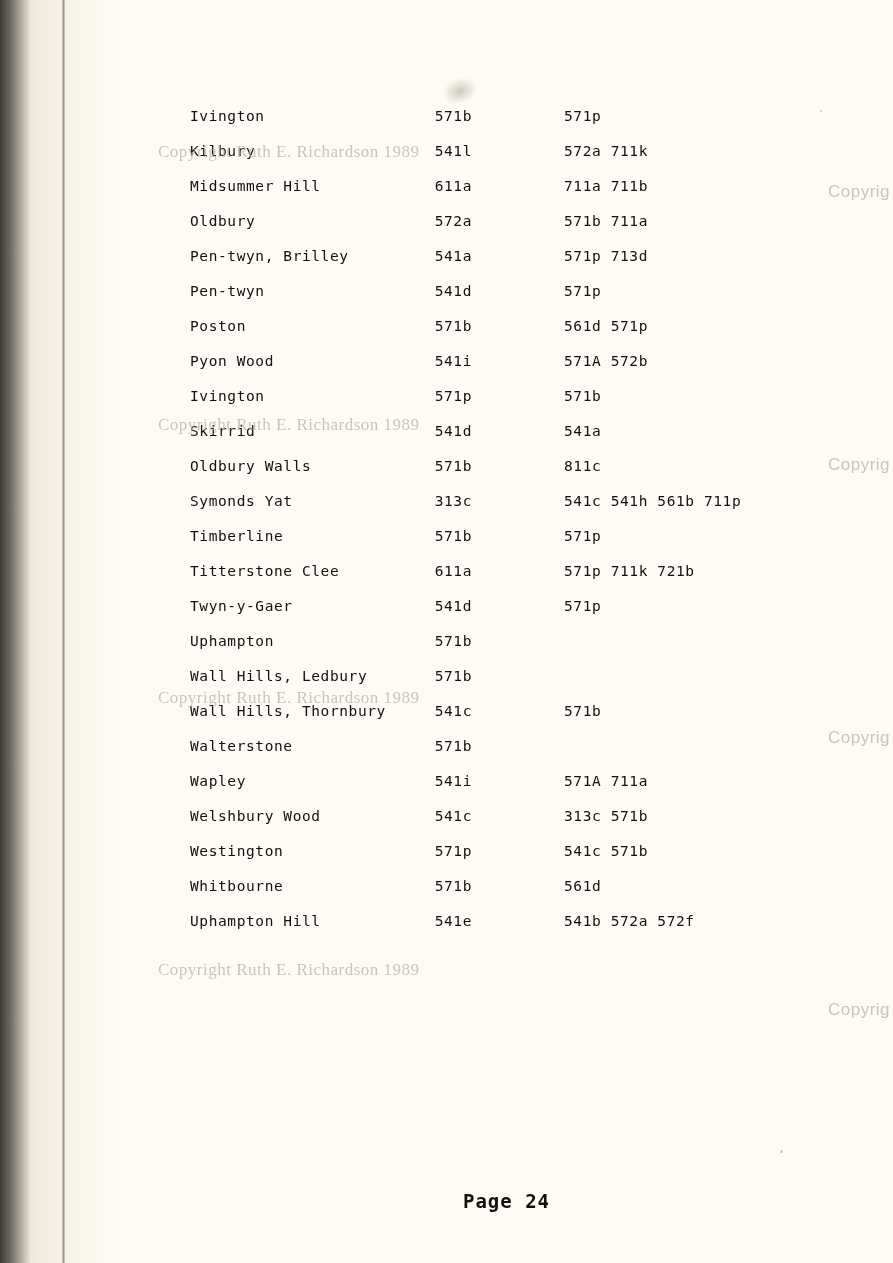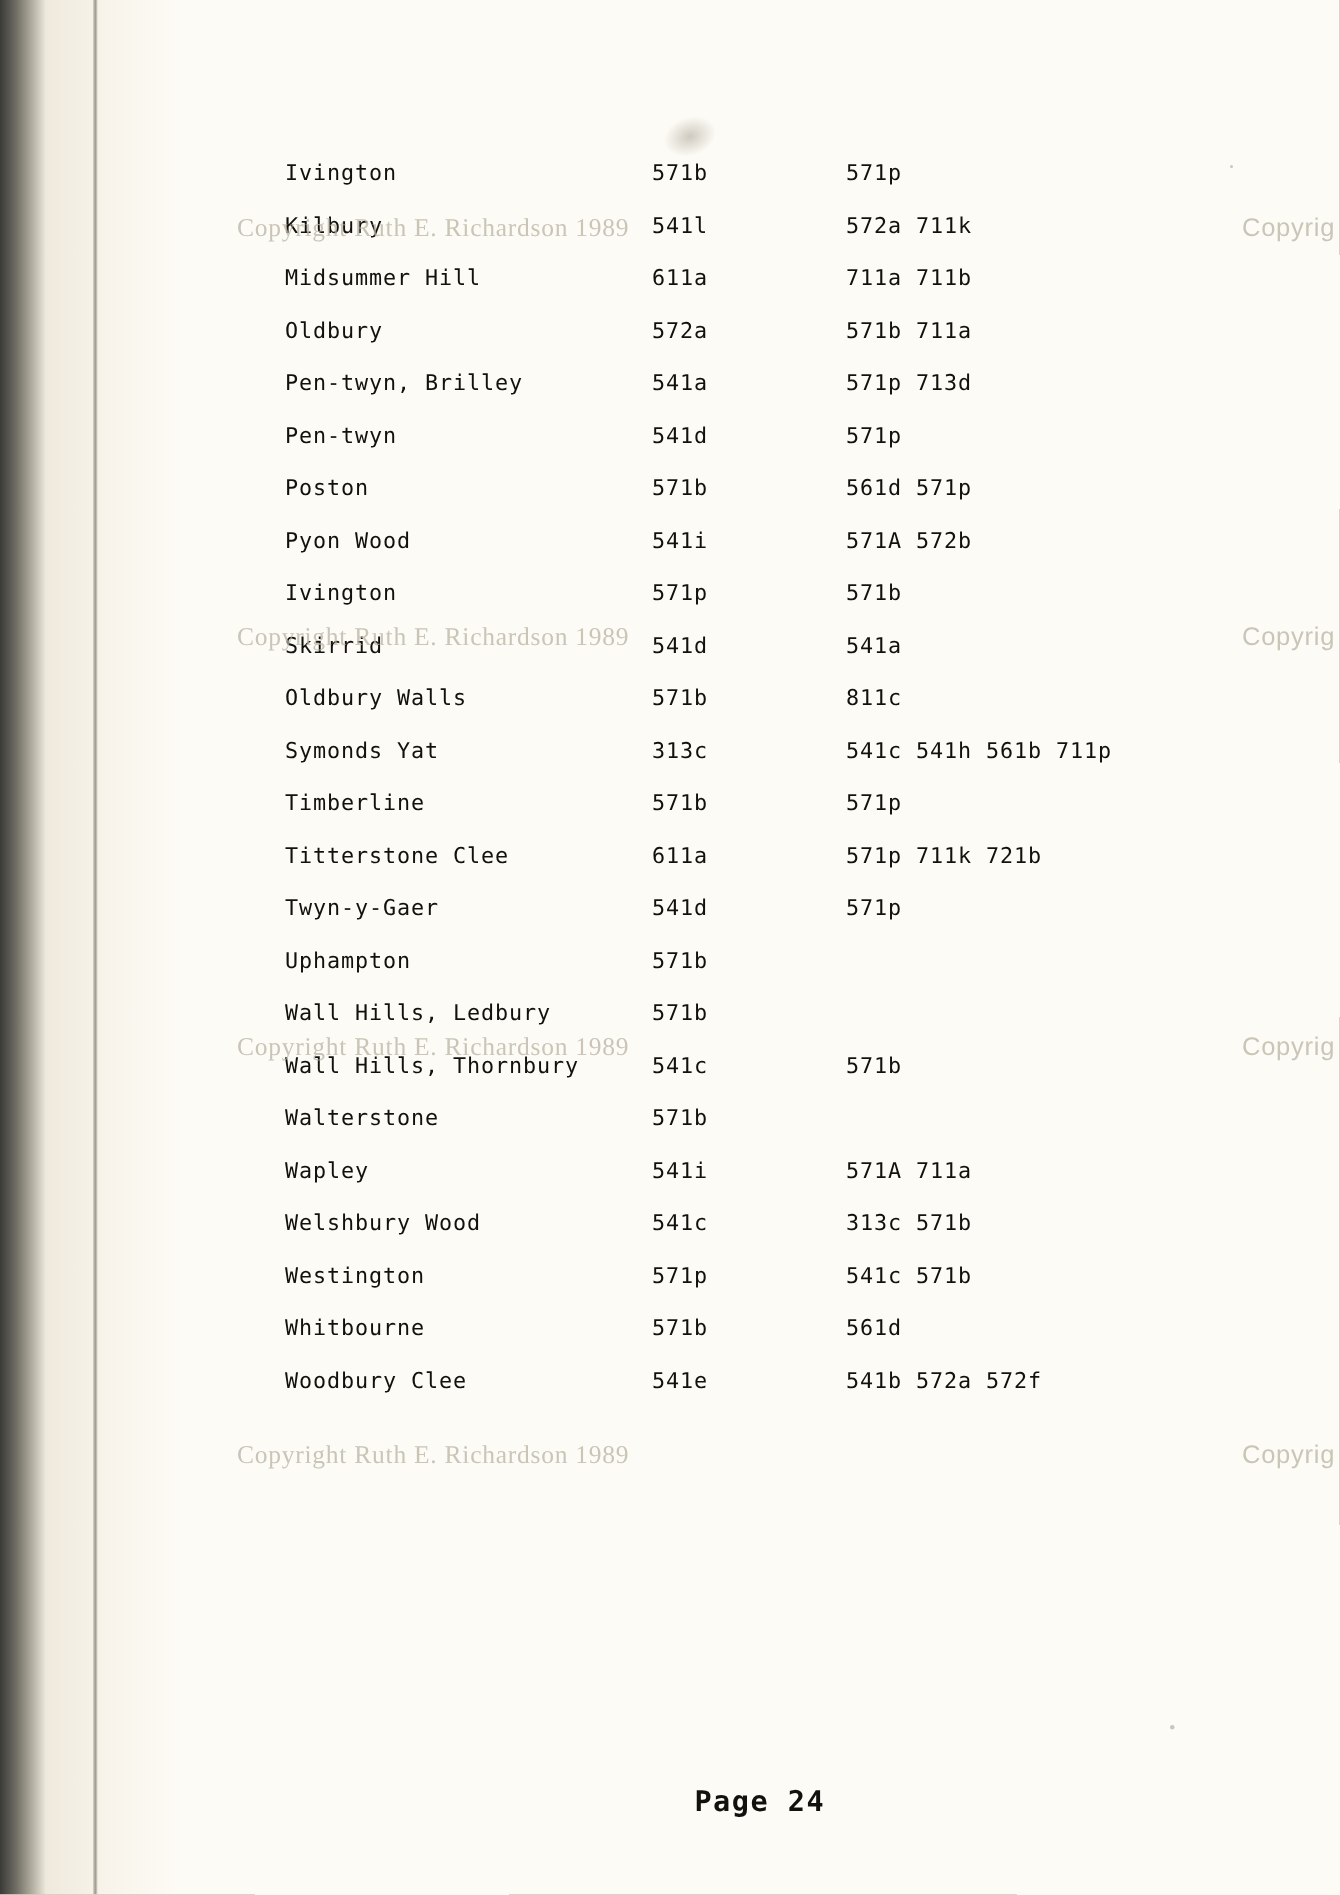--- a/index.html
+++ b/index.html
@@ -4,21 +4,21 @@
 <style>
   html, body {
     margin: 0;
     padding: 0;
     background: #ffffff;
   }
   .page {
     position: relative;
     width: 893px;
     height: 1263px;
-    background: #7f1d1d;
+    background: #a21caf;
     overflow: hidden;
     font-family: "DejaVu Sans Mono", "Liberation Mono", monospace;
   }
   
   .edge-dark {
     position: absolute;
     left: 0;
     top: 0;
     width: 30px;
     height: 100%;
@@ -92,21 +92,21 @@
     width: 893px;
     font-family: "Liberation Sans", sans-serif;
     font-size: 17px;
     color: #b9b3a3;
     opacity: .75;
     letter-spacing: .5px;
     white-space: nowrap;
     pointer-events: none;
   }
   .wm .a { position: absolute; left: 158px; font-family: Liberation Serif, serif; }
-  .wm .b { position: absolute; left: 828px; }
+  .wm .b { position: absolute; left: 828px; margin-top: 40px; }
 
   .smudge {
     position: absolute;
     left: 322px;
     top: 78px;
     width: 36px;
     height: 26px;
     background: radial-gradient(ellipse at center, rgba(120,110,90,.35), rgba(120,110,90,0) 70%);
     transform: rotate(-18deg);
     pointer-events: none;
@@ -245,21 +245,21 @@
             <td class="c-name">Westington</td>
             <td class="c-code1">571p</td>
             <td class="c-code2">541c 571b</td>
           </tr>
           <tr>
             <td class="c-name">Whitbourne</td>
             <td class="c-code1">571b</td>
             <td class="c-code2">561d</td>
           </tr>
           <tr>
-            <td class="c-name">Woodbury Clee</td>
+            <td class="c-name">Uphampton Hill</td>
             <td class="c-code1">541e</td>
             <td class="c-code2">541b 572a 572f</td>
           </tr>
         </tbody>
       </table>
     </div>
 
     <div class="page-number">Page 24</div>
   </div>
 

